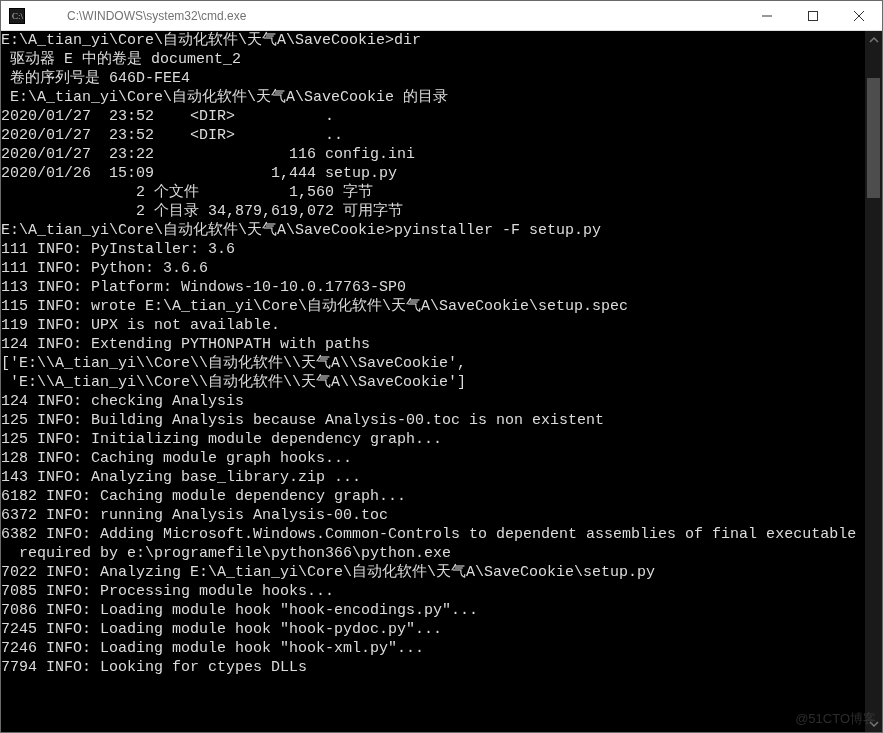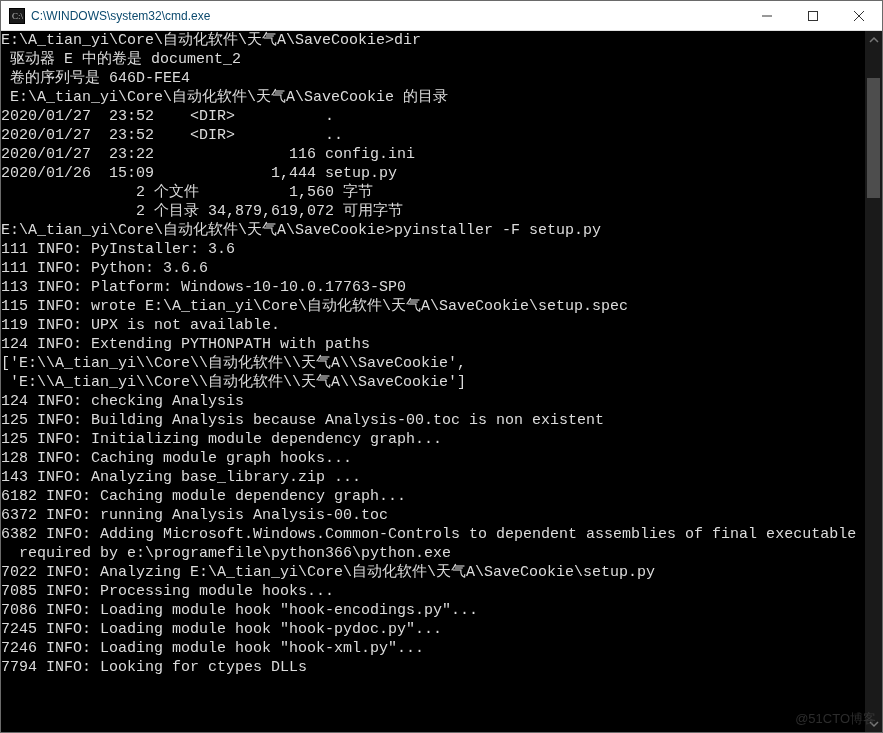--- a/index.html
+++ b/index.html
@@ -1,20 +1,20 @@
 <!DOCTYPE html>
 <html><head>
 <meta charset="utf-8">
 <style>
   * { margin: 0; padding: 0; box-sizing: border-box; }
   html, body { width: 883px; height: 733px; overflow: hidden; font-family: "Segoe UI", Tahoma, sans-serif; background: #f0f0f0; }
   .window { width: 883px; height: 733px; background: #fff; border: 1px solid #6a6a6a; display: flex; flex-direction: column; }
   .titlebar { height: 30px; background: #ffffff; display: flex; align-items: center; border-bottom: 1px solid #e0e0e0; }
   .titlebar .app-icon { width: 16px; height: 16px; margin: 0 6px 0 8px; display: inline-flex; align-items: center; justify-content: center; }
-  .titlebar .title-text { flex: 0 0 auto; font-size: 12px; color: #0c4a6e; }
+  .titlebar .title-text { flex: 0 0 auto; font-size: 12px; color: #737373; margin-left: 36px; }
   .titlebar .spacer { flex: 1 1 auto; }
   .titlebar .win-btn { width: 46px; height: 30px; display: flex; align-items: center; justify-content: center; color: #333; }
   .terminal { flex: 1; background: #000; color: #dcdcdc; font-family: "NSimSun","SimSun","Consolas","Courier New",monospace; font-size: 15px; line-height: 19px; padding: 2px 2px 2px 20px; overflow: hidden; position: relative; }
   .terminal .scroll-area { position: absolute; top: 0; left: 0; right: 17px; bottom: 0; overflow: hidden; white-space: pre; }
   .terminal .line { white-space: pre-wrap; word-break: break-all; }
   .scrollbar { position: absolute; top: 0; right: 0; bottom: 0; width: 17px; background: #1a1a1a; }
   .scrollbar .sb-arrow { width: 17px; height: 17px; display: flex; align-items: center; justify-content: center; color: #787878; font-size: 10px; }
   .scrollbar .sb-track { position: absolute; top: 17px; bottom: 17px; left: 0; right: 0; }
   .scrollbar .sb-thumb { position: absolute; left: 2px; right: 2px; top: 30px; height: 120px; background: #4d4d4d; }
   .scrollbar .sb-arrow.down { position: absolute; bottom: 0; }

